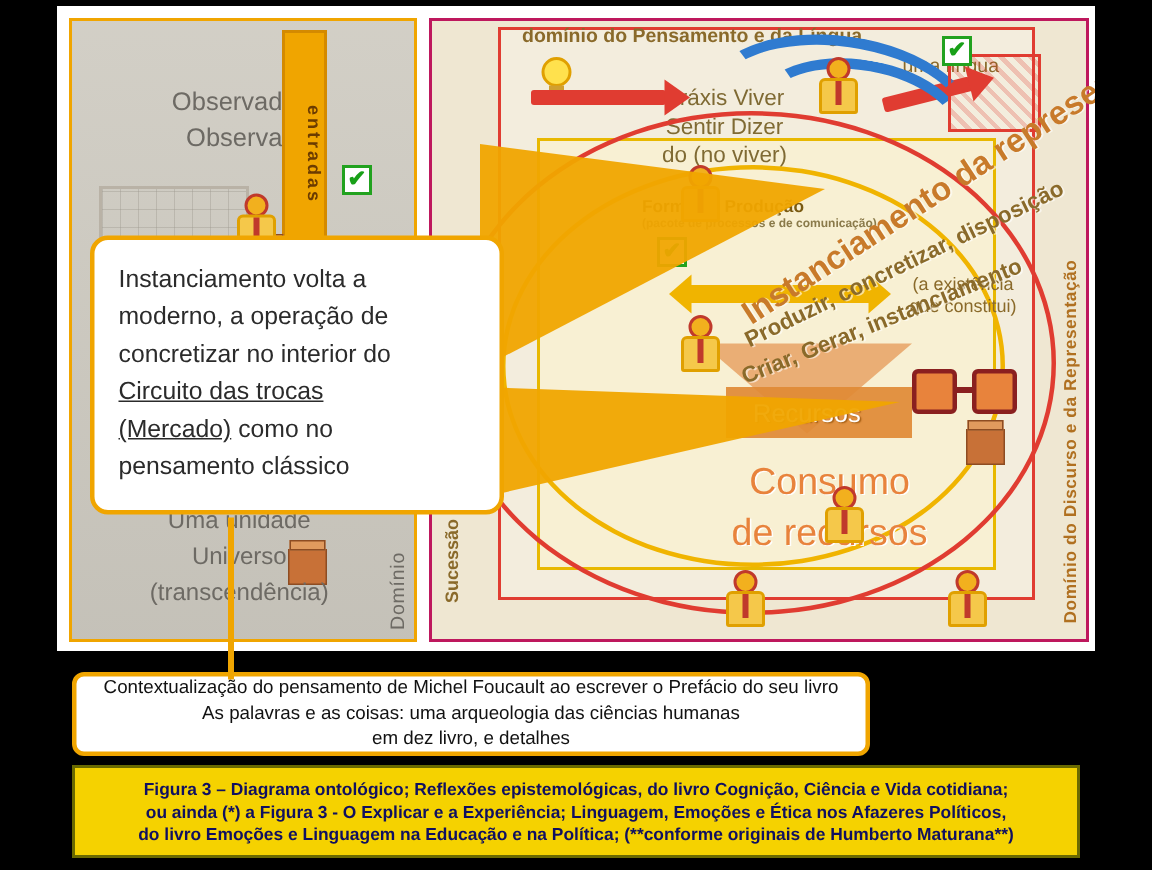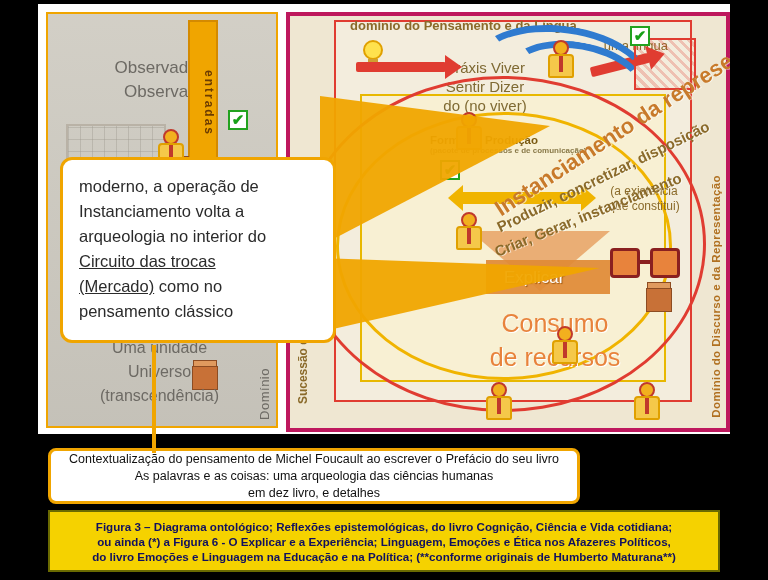--- a/index.html
+++ b/index.html
@@ -145,21 +145,21 @@
   }
 
   
   .right-panel {
     position: absolute;
     left: 248px;
     top: 8px;
     width: 436px;
     height: 412px;
     background: #efe7d2;
-    border: 4px solid #be185d;
+    border: 2px solid #be185d;
     overflow: hidden;
   }
   .right-panel .inner-red {
     position: absolute;
     left: 44px;
     top: 4px;
     right: 34px;
     bottom: 26px;
     border: 2px solid #e03c31;
     background: rgba(255,255,255,.25);
@@ -516,21 +516,21 @@
     top: 448px;
     width: 532px;
     height: 56px;
     background: #ffffff;
     border: 3px solid #f0a500;
     border-radius: 8px;
     box-sizing: border-box;
     display: flex;
     flex-direction: column;
     align-items: center;
-    justify-content: center;
+    justify-content: flex-end;
     z-index: 10;
   }
   .ctx-box div {
     color: #111;
     font-size: 12.5px;
     line-height: 17px;
     text-align: center;
   }
   .fig-box {
     position: absolute;
@@ -627,21 +627,21 @@
         <small>(pacote de processos e de comunicação)</small>
       </div>
 
       <div class="lbl-existencia" style="white-space:pre-line;">(a existência
 que constitui)</div>
 
       <div class="yellow-arrow-h left" style="left:172px; top:176px; width:120px;"></div>
 
       <div class="orange-wedge"></div>
       <div class="recursos-band"></div>
-      <div class="lbl-recursos">Explicar</div>
+      <div class="lbl-recursos">Recursos</div>
 
       <div class="lbl-consumo" style="white-space:pre-line;">Consumo
 de recursos</div>
 
       <div class="glasses" style="left:320px; top:232px;">
         <div class="lens l"></div>
         <div class="lens r"></div>
         <div class="bridge"></div>
       </div>
       <div class="cube" style="left:356px; top:272px;"></div>
@@ -684,35 +684,35 @@
     <div class="diag-text" style="left:452px; top:196px; transform:rotate(-33deg);">Instanciamento da representação</div>
     <div class="diag-text small" style="left:456px; top:216px; transform:rotate(-26deg);">Produzir, concretizar, disposição</div>
     <div class="diag-text small" style="left:454px; top:240px; transform:rotate(-22deg);">Criar, Gerar, instanciamento</div>
   </div>
 
   <div class="callout-tail"></div>
   <div class="callout-tail2"></div>
   <div class="stem"></div>
 
   <div class="callout">
+    <p>Instanciamento volta a</p>
     <p>moderno, a operação de</p>
-    <p>Instanciamento volta a</p>
-    <p>arqueologia no interior do</p>
+    <p>concretizar no interior do</p>
     <p class="u">Circuito das trocas</p>
     <p>
       <span class="u">(Mercado)</span><span> como no</span>
     </p>
     <p>pensamento clássico</p>
   </div>
 
   <div class="ctx-box">
     <div>Contextualização do pensamento de Michel Foucault ao escrever o Prefácio do seu livro</div>
     <div>As palavras e as coisas: uma arqueologia das ciências humanas</div>
     <div>em dez livro, e detalhes</div>
   </div>
 
   <div class="fig-box">
     <div>Figura 3 – Diagrama ontológico; Reflexões epistemológicas, do livro Cognição, Ciência e Vida cotidiana;</div>
-    <div>ou ainda (*) a Figura 6 - O Explicar e a Experiência; Linguagem, Emoções e Ética nos Afazeres Políticos,</div>
+    <div>ou ainda (*) a Figura 3 - O Explicar e a Experiência; Linguagem, Emoções e Ética nos Afazeres Políticos,</div>
     <div>do livro Emoções e Linguagem na Educação e na Política; (**conforme originais de Humberto Maturana**)</div>
   </div>
 
 </div>
 
 </body></html>

